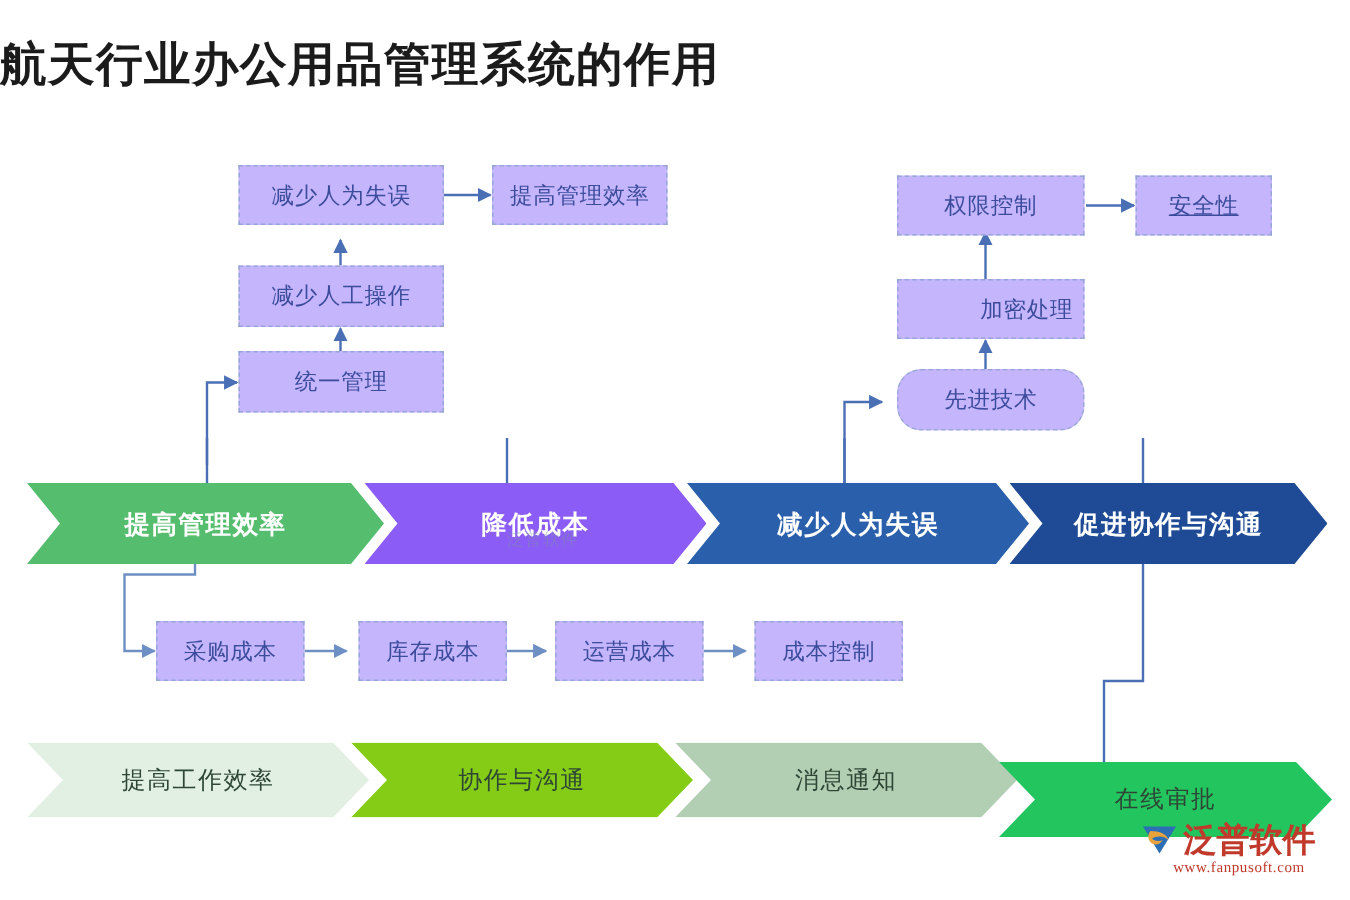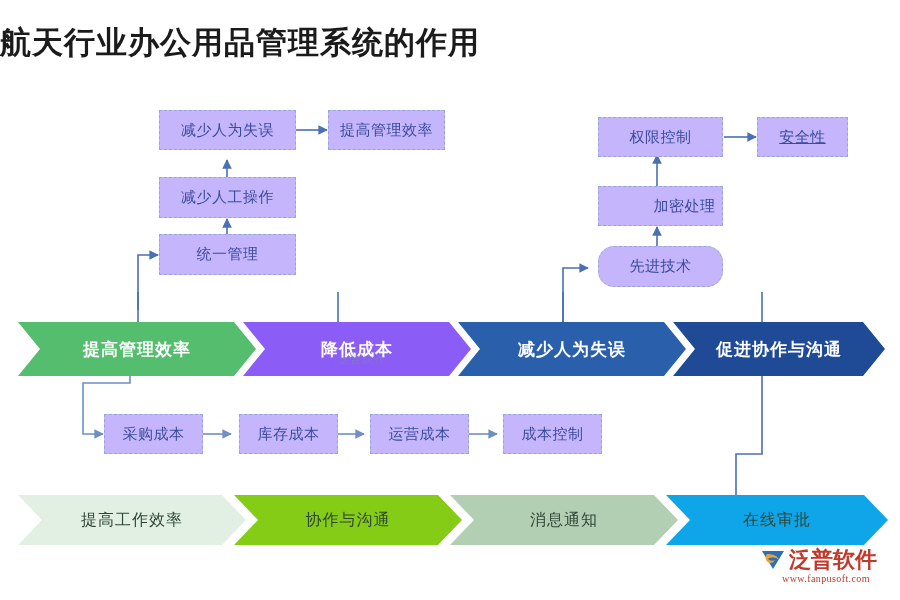--- a/index.html
+++ b/index.html
@@ -171,21 +171,21 @@
 
   <div class="chev bottom" style="left:18px; top:495px; width:228px; background:#E1F0E3;">
     <span>提高工作效率</span>
   </div>
   <div class="chev bottom" style="left:234px; top:495px; width:228px; background:#84cc16;">
     <span>协作与沟通</span>
   </div>
   <div class="chev bottom" style="left:450px; top:495px; width:228px; background:#B2CFB4;">
     <span>消息通知</span>
   </div>
-  <div class="chev bottom" style="left:666px; top:495px; width:222px; background:#0ea5e9;">
+  <div class="chev bottom" style="left:666px; top:508px; width:222px; background:#22c55e;">
     <span>在线审批</span>
   </div>
 
   <div class="logo">
     <div class="logo-row">
       <svg class="logo-mark" viewBox="0 0 26 24">
         <path d="M2 3 L24 3 L13 21 Z" fill="#2C6FB5"></path>
         <path d="M7 6 C13 6 18 8 19 12 C16 9 11 9 8 11 C10 13 13 13 15 12 C13 16 8 16 6 12 C5 9 6 7 7 6 Z" fill="#E8A33D"></path>
       </svg>
       <span class="logo-text">泛普软件</span>

